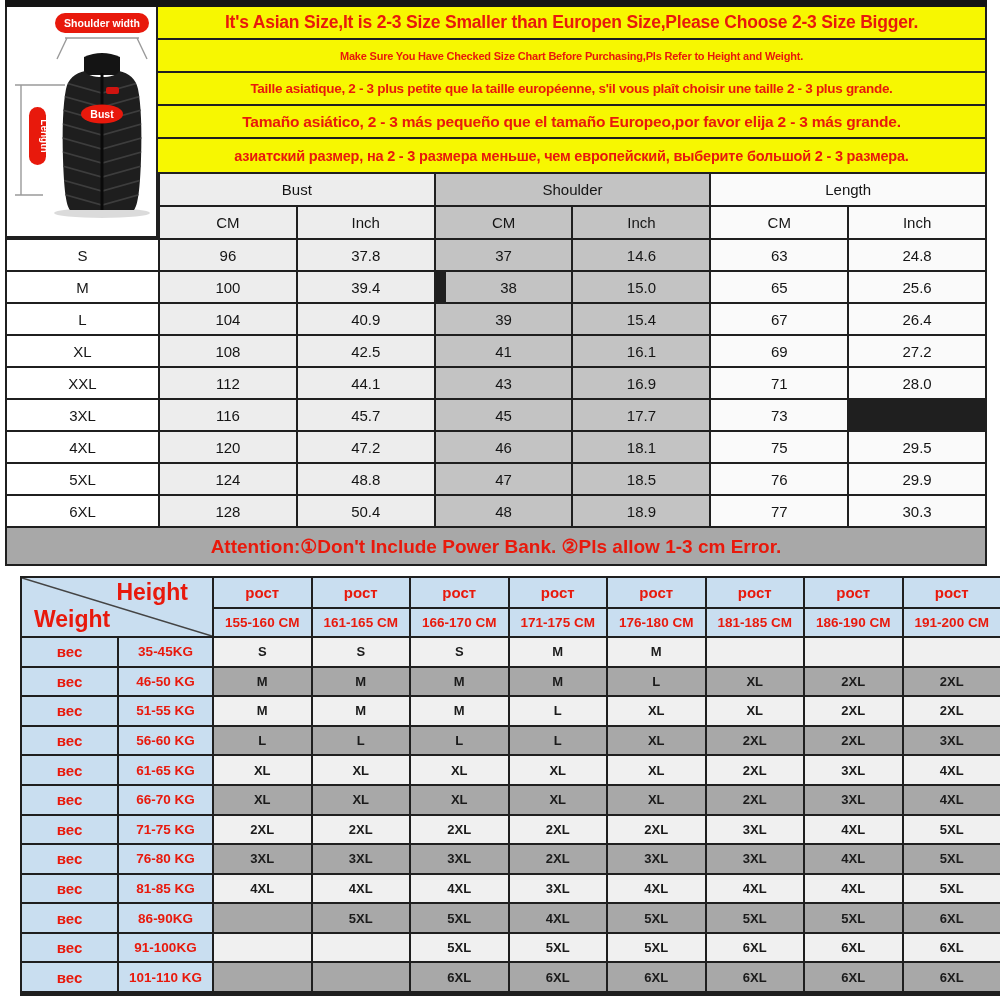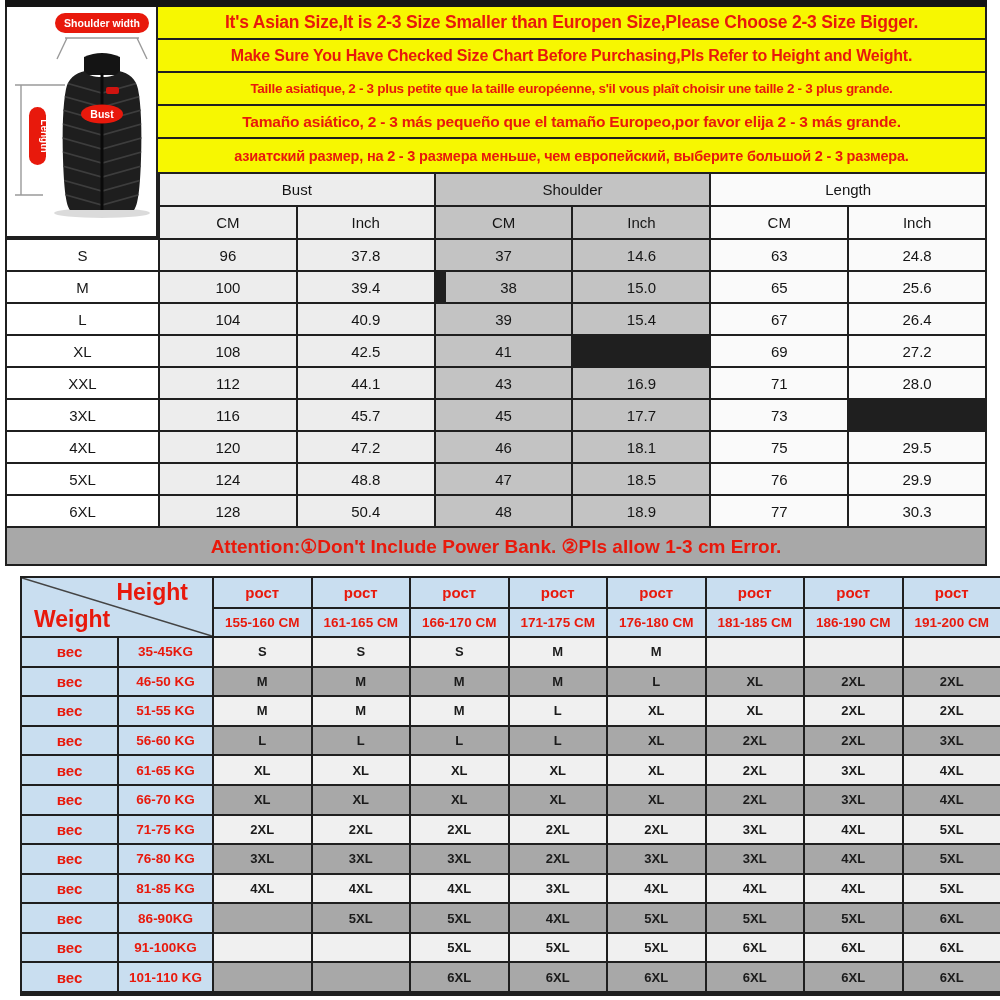--- a/index.html
+++ b/index.html
@@ -11,21 +11,21 @@
 
   
   .banner-stack{position:absolute;left:156px;top:7px;width:831px;height:165px;
                 display:flex;flex-direction:column;border-left:2px solid var(--bd);
                 border-right:2px solid var(--bd);z-index:3;}
   .banner{height:33px;flex:0 0 33px;display:flex;align-items:center;justify-content:center;
           background:var(--yellow);border-bottom:2px solid var(--bd);overflow:hidden;}
   .banner:last-child{flex:1 1 auto;border-bottom:none;}
   .banner span{white-space:nowrap;font-weight:bold;color:var(--red);letter-spacing:-0.2px;}
   .b1 span{font-size:17.5px;text-align:center;}
-  .b2 span{font-size:16px;}
+  .b2 span{font-size:11px;}
   .b3 span{font-size:13.5px;letter-spacing:-0.3px;}
   .b4 span{font-size:15.5px;}
   .b5 span{font-size:14.5px;}
 
   
   .vest-panel{position:absolute;left:5px;top:7px;width:153px;height:231px;background:#fff;
               border:2px solid var(--bd);border-top:none;z-index:5;}
 
   
   .size-table{position:absolute;left:5px;top:172px;width:982px;height:394px;
@@ -153,20 +153,21 @@
       <div class="cell bust" style="grid-area: 5 / 2;">104</div>
       <div class="cell bust" style="grid-area: 5 / 3;">40.9</div>
       <div class="cell shoulder" style="grid-area: 5 / 4;">39</div>
       <div class="cell shoulder" style="grid-area: 5 / 5;">15.4</div>
       <div class="cell length" style="grid-area: 5 / 6;">67</div>
       <div class="cell length" style="grid-area: 5 / 7;">26.4</div>
       <div class="cell white" style="grid-area: 6 / 1;">XL</div>
       <div class="cell bust" style="grid-area: 6 / 2;">108</div>
       <div class="cell bust" style="grid-area: 6 / 3;">42.5</div>
       <div class="cell shoulder" style="grid-area: 6 / 4;">41</div>
+      <div class="cell shoulder" style="grid-area: 6 / 5;">16.1</div>
       <div class="cell length" style="grid-area: 6 / 6;">69</div>
       <div class="cell length" style="grid-area: 6 / 7;">27.2</div>
       <div class="cell white" style="grid-area: 7 / 1;">XXL</div>
       <div class="cell bust" style="grid-area: 7 / 2;">112</div>
       <div class="cell bust" style="grid-area: 7 / 3;">44.1</div>
       <div class="cell shoulder" style="grid-area: 7 / 4;">43</div>
       <div class="cell shoulder" style="grid-area: 7 / 5;">16.9</div>
       <div class="cell length" style="grid-area: 7 / 6;">71</div>
       <div class="cell length" style="grid-area: 7 / 7;">28.0</div>
       <div class="cell white" style="grid-area: 8 / 1;">3XL</div>

